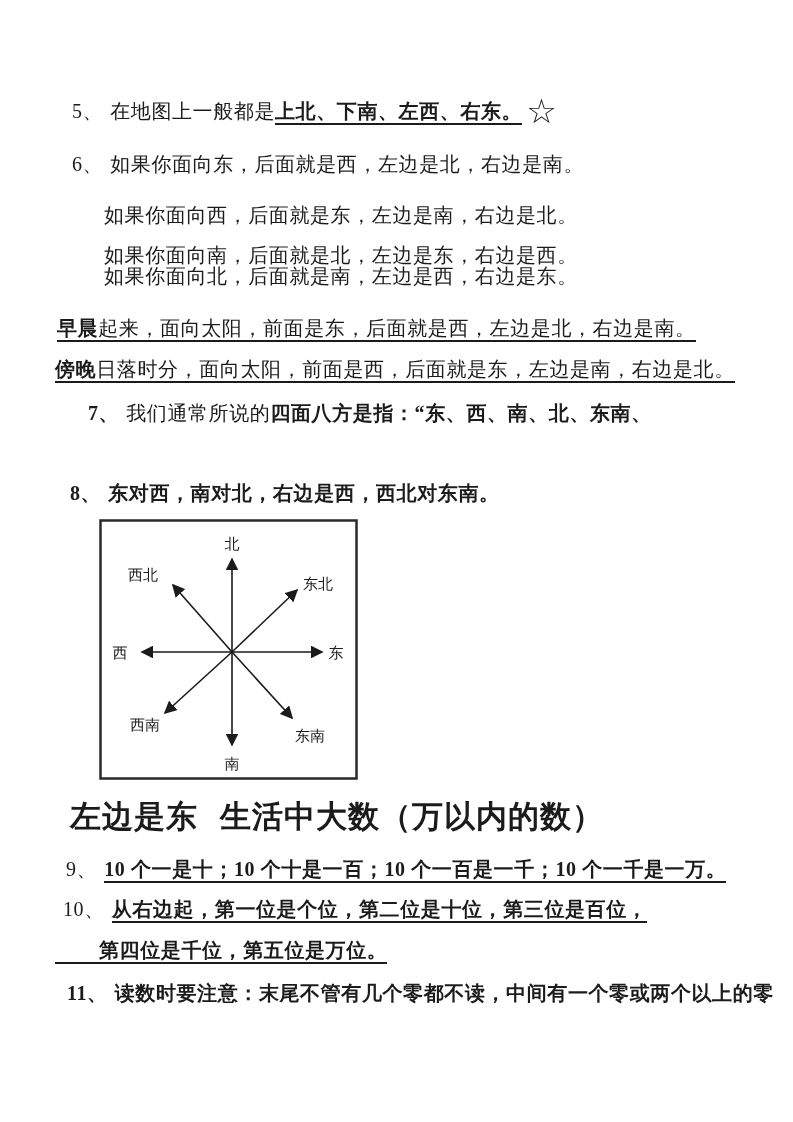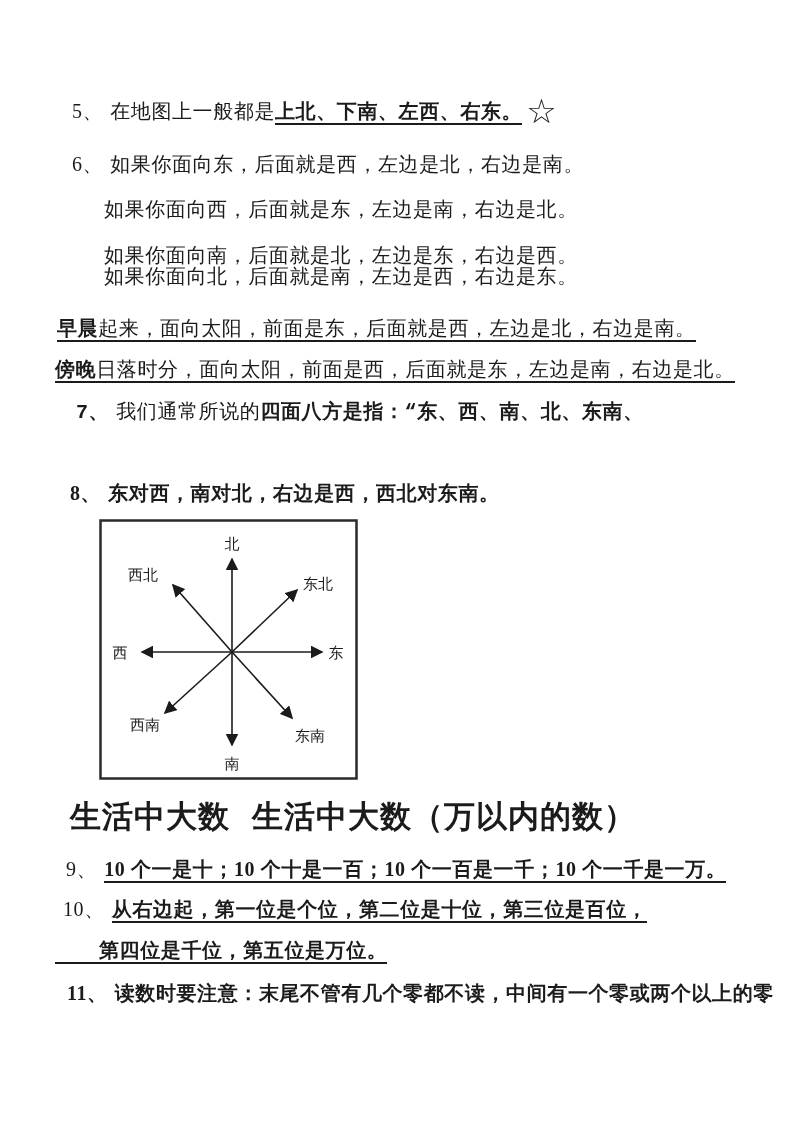--- a/index.html
+++ b/index.html
@@ -54,38 +54,38 @@
 
 <div class="page">
 
   <div class="line" style="top:97px;left:72px;">
     <span class="num">5、</span><span>在地图上一般都是</span><span class="b ul">上北、下南、左西、右东。</span><span class="star">☆</span>
   </div>
 
   <div class="line" style="top:150px;left:72px;">
     <span class="num">6、</span><span>如果你面向东，后面就是西，左边是北，右边是南。</span>
   </div>
-  <div class="line" style="top:195px;left:104px;">
+  <div class="line" style="top:201px;left:104px;">
     <span>如果你面向西，后面就是东，左边是南，右边是北。</span>
   </div>
   <div class="line" style="top:241px;left:104px;">
     <span>如果你面向南，后面就是北，左边是东，右边是西。</span>
   </div>
   <div class="line" style="top:262px;left:104px;">
     <span>如果你面向北，后面就是南，左边是西，右边是东。</span>
   </div>
 
   <div class="line" style="top:314px;left:57px;">
     <span class="ul"><span class="b">早晨</span><span>起来，面向太阳，前面是东，后面就是西，左边是北，右边是南。</span></span>
   </div>
   <div class="line" style="top:355px;left:55px;">
     <span class="ul"><span class="b">傍晚</span><span>日落时分，面向太阳，前面是西，后面就是东，左边是南，右边是北。</span></span>
   </div>
 
-  <div class="line" style="top:399px;left:76px;font-family:Liberation Mono, monospace;">
+  <div class="line" style="top:399px;left:88px;">
     <span class="num b">7、</span><span>我们通常所说的</span><span class="b">四面八方是指：“东、西、南、北、东南、</span>
   </div>
 
   <div class="line" style="top:479px;left:70px;">
     <span class="num b">8、</span><span class="b">东对西，南对北，右边是西，西北对东南。</span>
   </div>
 
   <div class="diagram" style="top:519px;left:99px;">
     <svg width="259" height="261" viewBox="0 0 259 261">
       <defs>
@@ -109,21 +109,21 @@
       <text x="21" y="139" text-anchor="middle">西</text>
       <text x="237" y="139" text-anchor="middle">东</text>
       <text x="219" y="70" text-anchor="middle">东北</text>
       <text x="44" y="61" text-anchor="middle">西北</text>
       <text x="46" y="211" text-anchor="middle">西南</text>
       <text x="211" y="222" text-anchor="middle">东南</text>
     </svg>
   </div>
 
   <div class="heading" style="top:797px;left:70px;">
-    <span>生活中大数</span><span class="part2">生活中大数（万以内的数）</span>
+    <span>左边是东</span><span class="part2">生活中大数（万以内的数）</span>
   </div>
 
   <div class="line" style="top:855px;left:66px;text-align:right;">
     <span class="num">9、</span><span class="b ul">10 个一是十；10 个十是一百；10 个一百是一千；10 个一千是一万。</span>
   </div>
 
   <div class="line" style="top:895px;left:63px;">
     <span class="num">10、</span><span class="b ul">从右边起，第一位是个位，第二位是十位，第三位是百位，</span>
   </div>
   <div class="line" style="top:936px;left:55px;">

